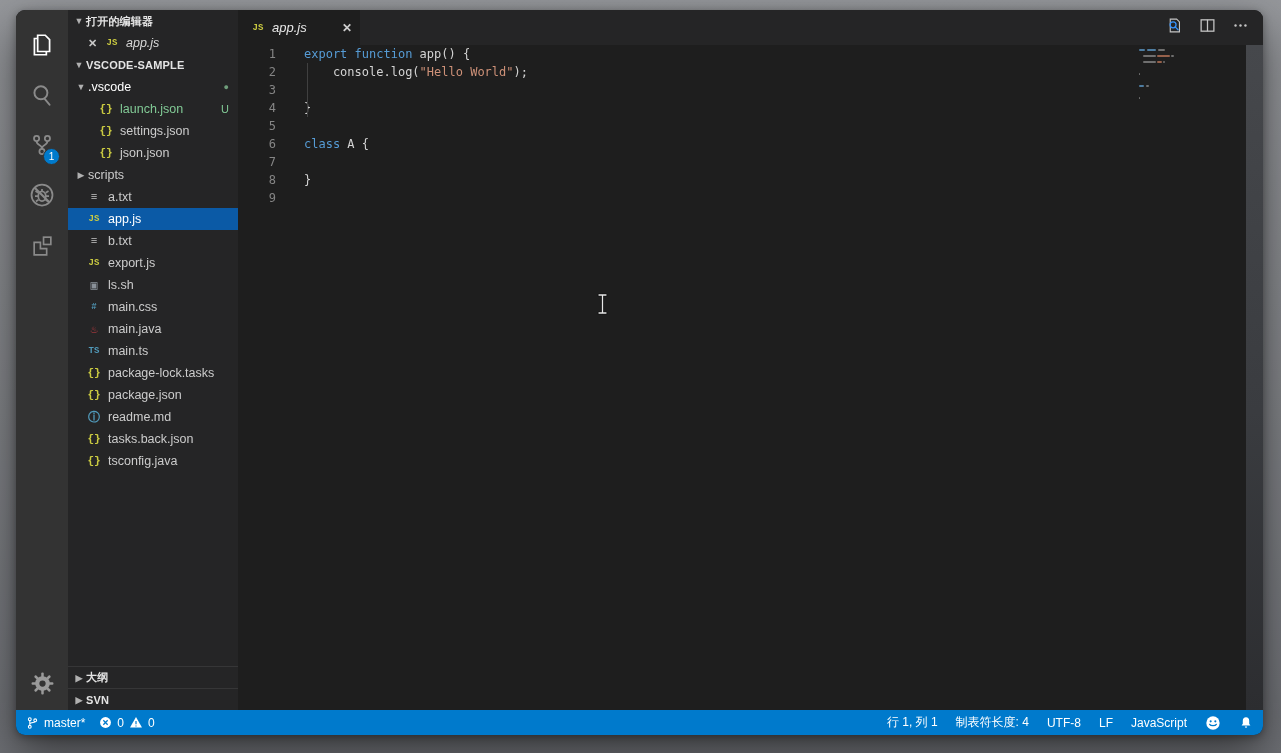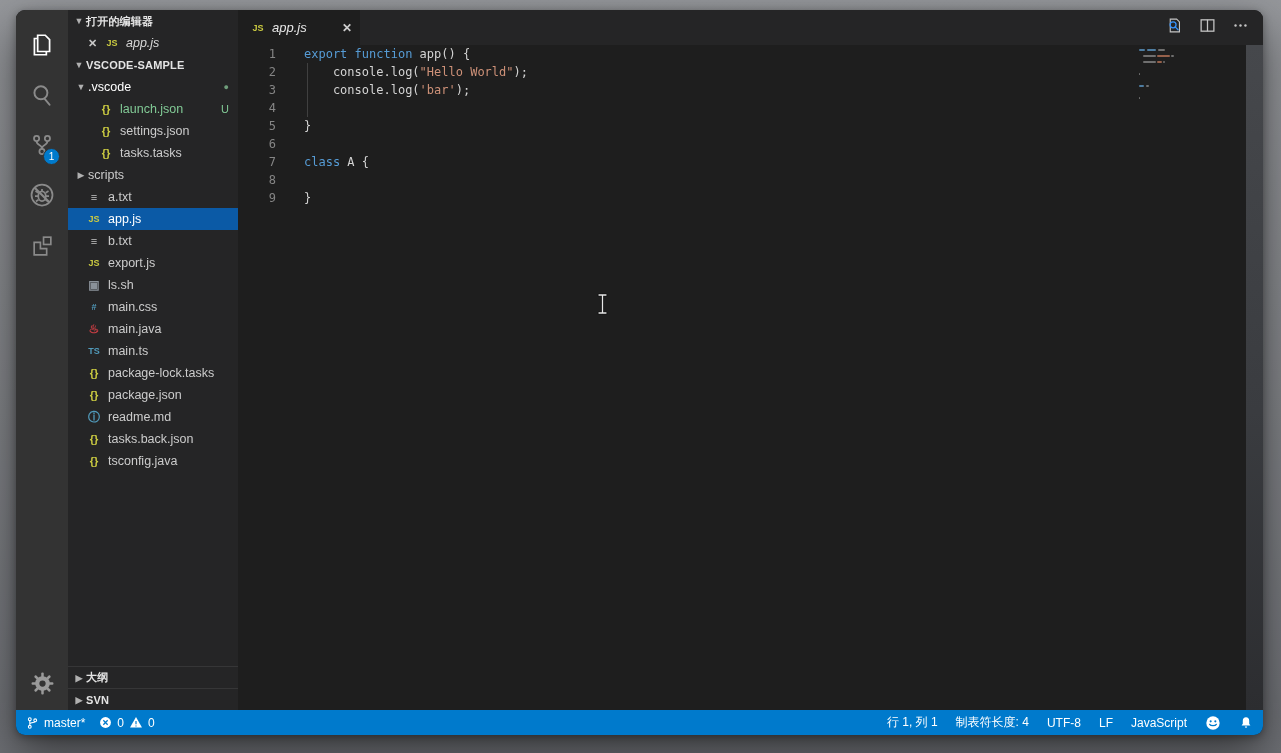--- a/index.html
+++ b/index.html
@@ -56,21 +56,21 @@
   .open-ed-row { height:22px; display:flex; align-items:center; padding-left:20px; color:#d8d8d8; }
   .open-ed-row .close-x { font-size:11px; color:#c8c8c8; width:16px; font-weight:bold; }
   .italic { font-style:italic; }
   .tree { flex:0 0 auto; }
   .tree-row { height:22px; display:flex; align-items:center; position:relative; color:#cccccc; }
   .tree-row.selected { background:#0b5aa6; color:#ffffff; }
   .tree-row .rbadge { position:absolute; right:9px; font-size:11px; }
   .ficon {
     width:16px; height:16px; margin-right:6px; flex:0 0 auto;
     display:flex; align-items:center; justify-content:center;
-    font-size:9px; font-weight:bold; font-family:Liberation Sans, sans-serif;
+    font-size:9px; font-weight:bold; font-family:Liberation Mono, monospace;
   }
   .sb-bottom { position:absolute; bottom:0; left:0; right:0; background:#252526; }
   .sb-bottom .section-header { border-top:1px solid rgba(255,255,255,.08); height:22px; }
   
   .editorgroup { flex:1; display:flex; flex-direction:column; min-width:0; }
   .tabbar { height:35px; background:#252526; display:flex; align-items:stretch; flex:0 0 auto; position:relative; }
   .tab {
     width:122px; background:#1e1e1e; display:flex; align-items:center;
     padding:0 8px 0 12px; color:#e8e8e8; font-size:13px; gap:6px;
   }
@@ -190,21 +190,21 @@
             <span class="ficon" style="color: rgb(203, 203, 65); font-size: 11px;">{}</span>
             <span style="color: rgb(129, 201, 149);">launch.json</span>
             <span class="rbadge" style="color: rgb(129, 201, 149);">U</span>
           </div>
           <div class="tree-row" style="padding-left: 30px;">
             <span class="ficon" style="color: rgb(203, 203, 65); font-size: 11px;">{}</span>
             <span>settings.json</span>
           </div>
           <div class="tree-row" style="padding-left: 30px;">
             <span class="ficon" style="color: rgb(203, 203, 65); font-size: 11px;">{}</span>
-            <span>tasks.tasks</span>
+            <span>json.json</span>
           </div>
           <div class="tree-row" style="padding-left: 6px;">
             <span class="caret">▶</span>
             <span>scripts</span>
           </div>
           <div class="tree-row" style="padding-left: 18px;">
             <span class="ficon" style="color: rgb(197, 197, 197); font-size: 11px;">≡</span>
             <span>a.txt</span>
           </div>
           <div class="tree-row selected" style="padding-left: 18px;">
@@ -309,21 +309,20 @@
             <div class="cline">5</div>
             <div class="cline">6</div>
             <div class="cline">7</div>
             <div class="cline">8</div>
             <div class="cline">9</div>
           </div>
         <div class="code-area" id="code-area">
           <div class="indent-guide"></div>
         <div class="cline"><span class="tok-kw">export</span><span class="tok-pl"> </span><span class="tok-kw">function</span><span class="tok-pl"> app() {</span></div>
             <div class="cline"><span class="tok-pl">    console.log(</span><span class="tok-str">"Hello World"</span><span class="tok-pl">);</span></div>
-            <div class="cline"><span class="tok-pl">    console.log(</span><span class="tok-str">'bar'</span><span class="tok-pl">);</span></div>
             <div class="cline"></div>
             <div class="cline"><span class="tok-pl">}</span></div>
             <div class="cline"></div>
             <div class="cline"><span class="tok-kw">class</span><span class="tok-pl"> A {</span></div>
             <div class="cline"></div>
             <div class="cline"><span class="tok-pl">}</span></div>
           </div>
         <div class="minimap" id="minimap">
             <div class="mm-line">
               <span class="mm-bar" style="left: 0px; width: 6.3px; background: rgb(78, 124, 160);"></span>

